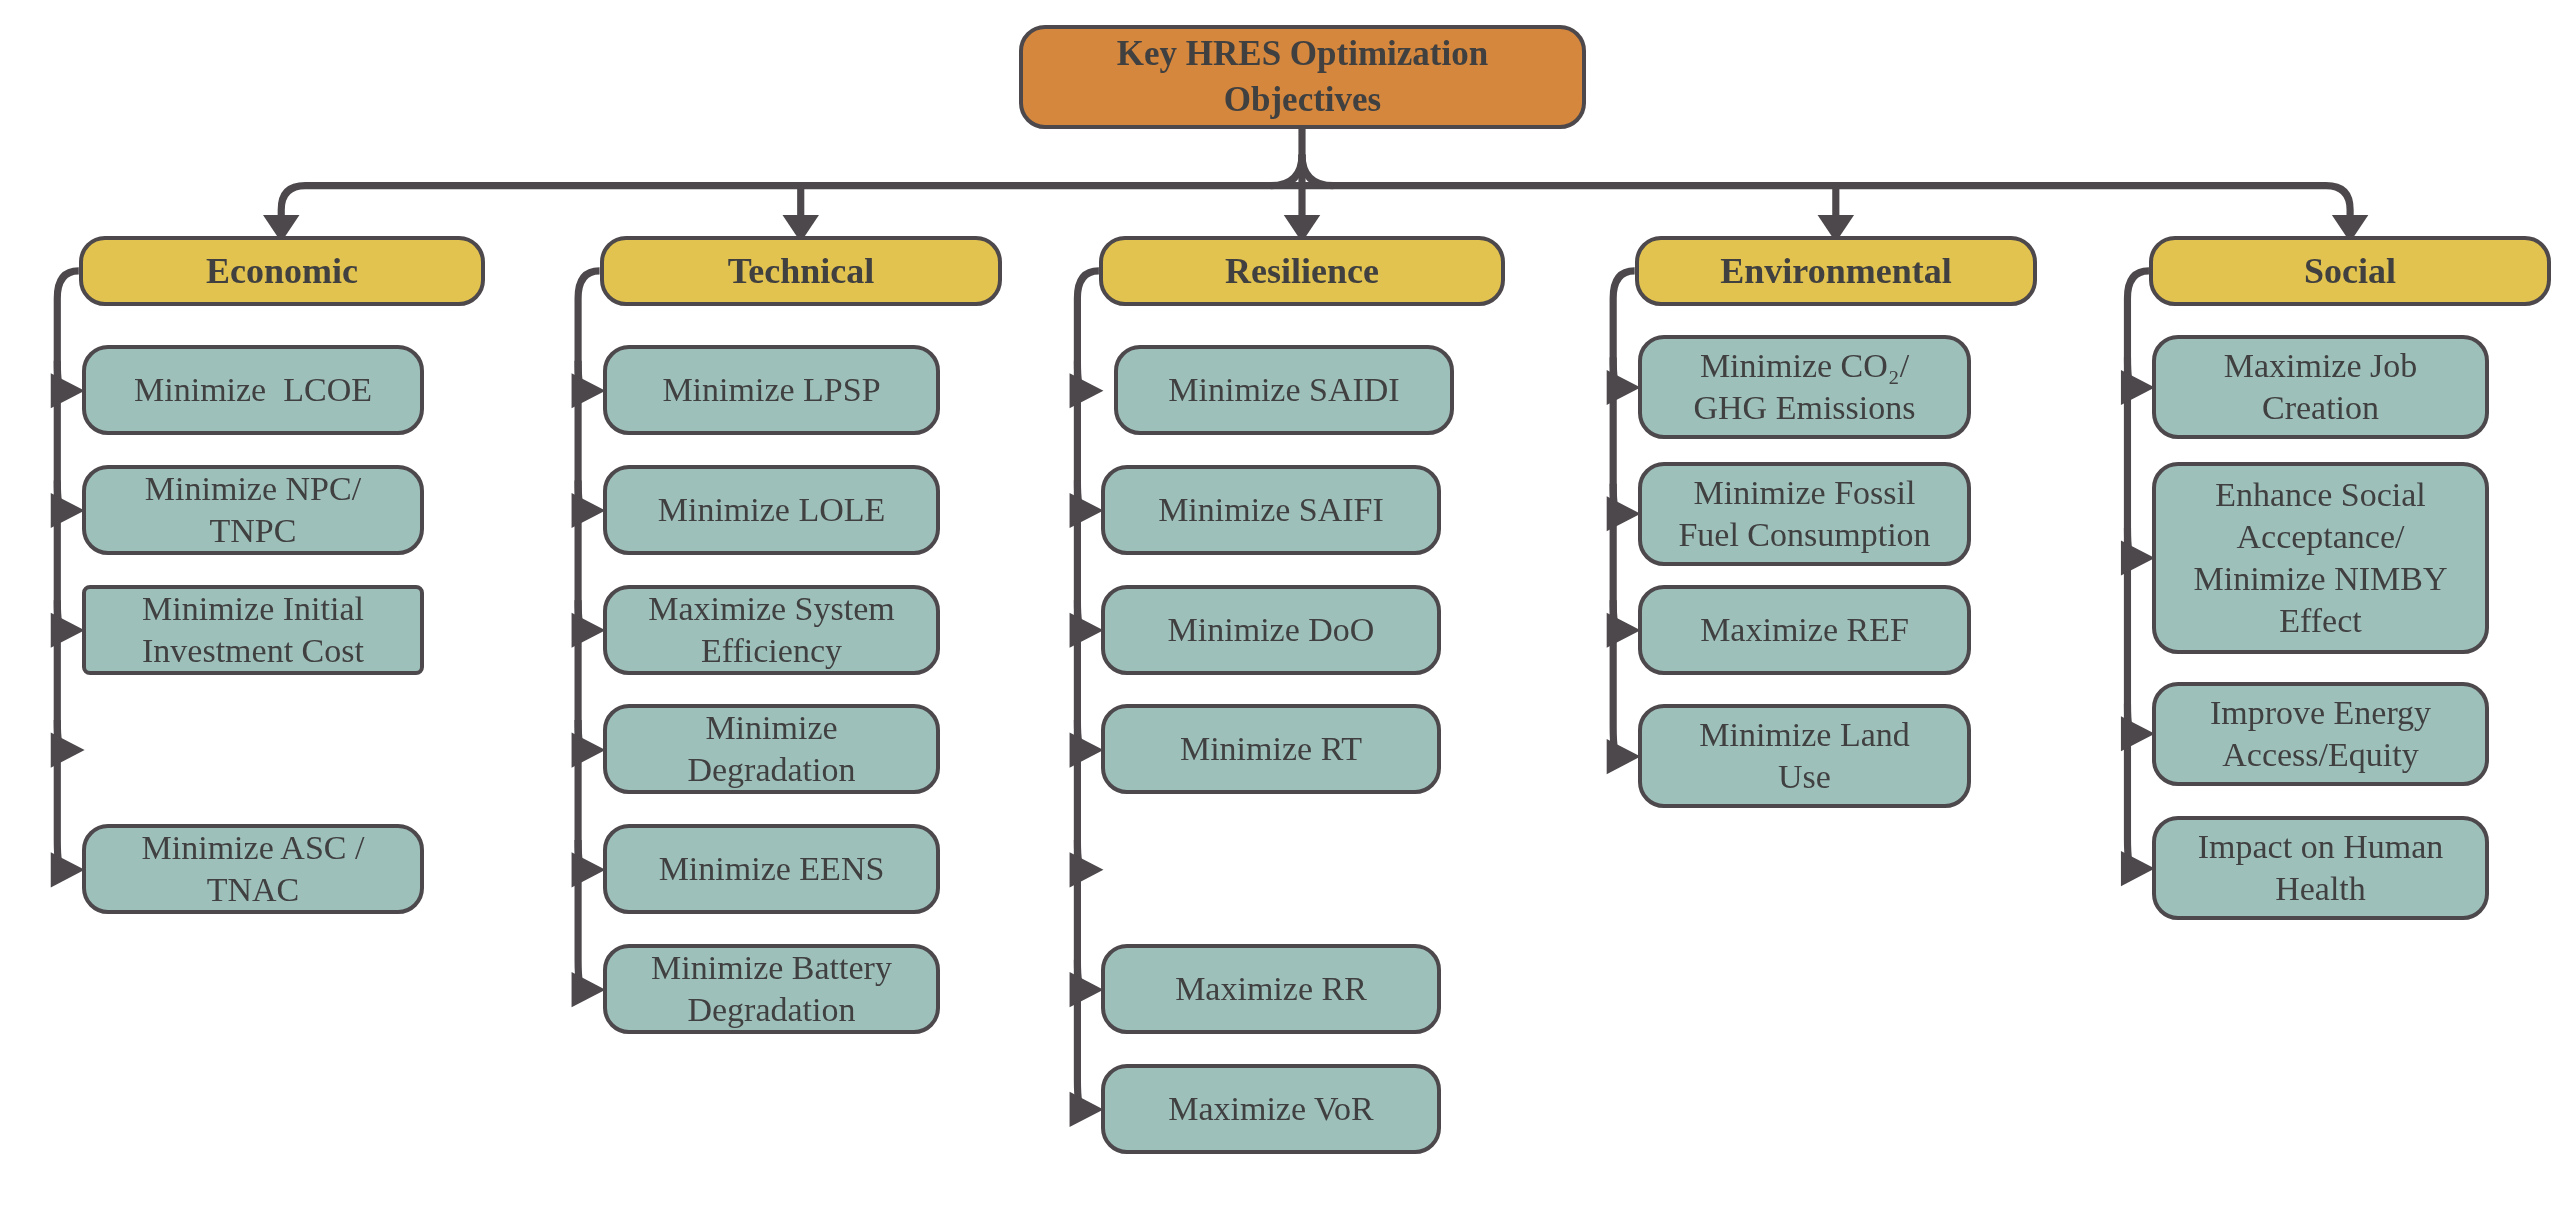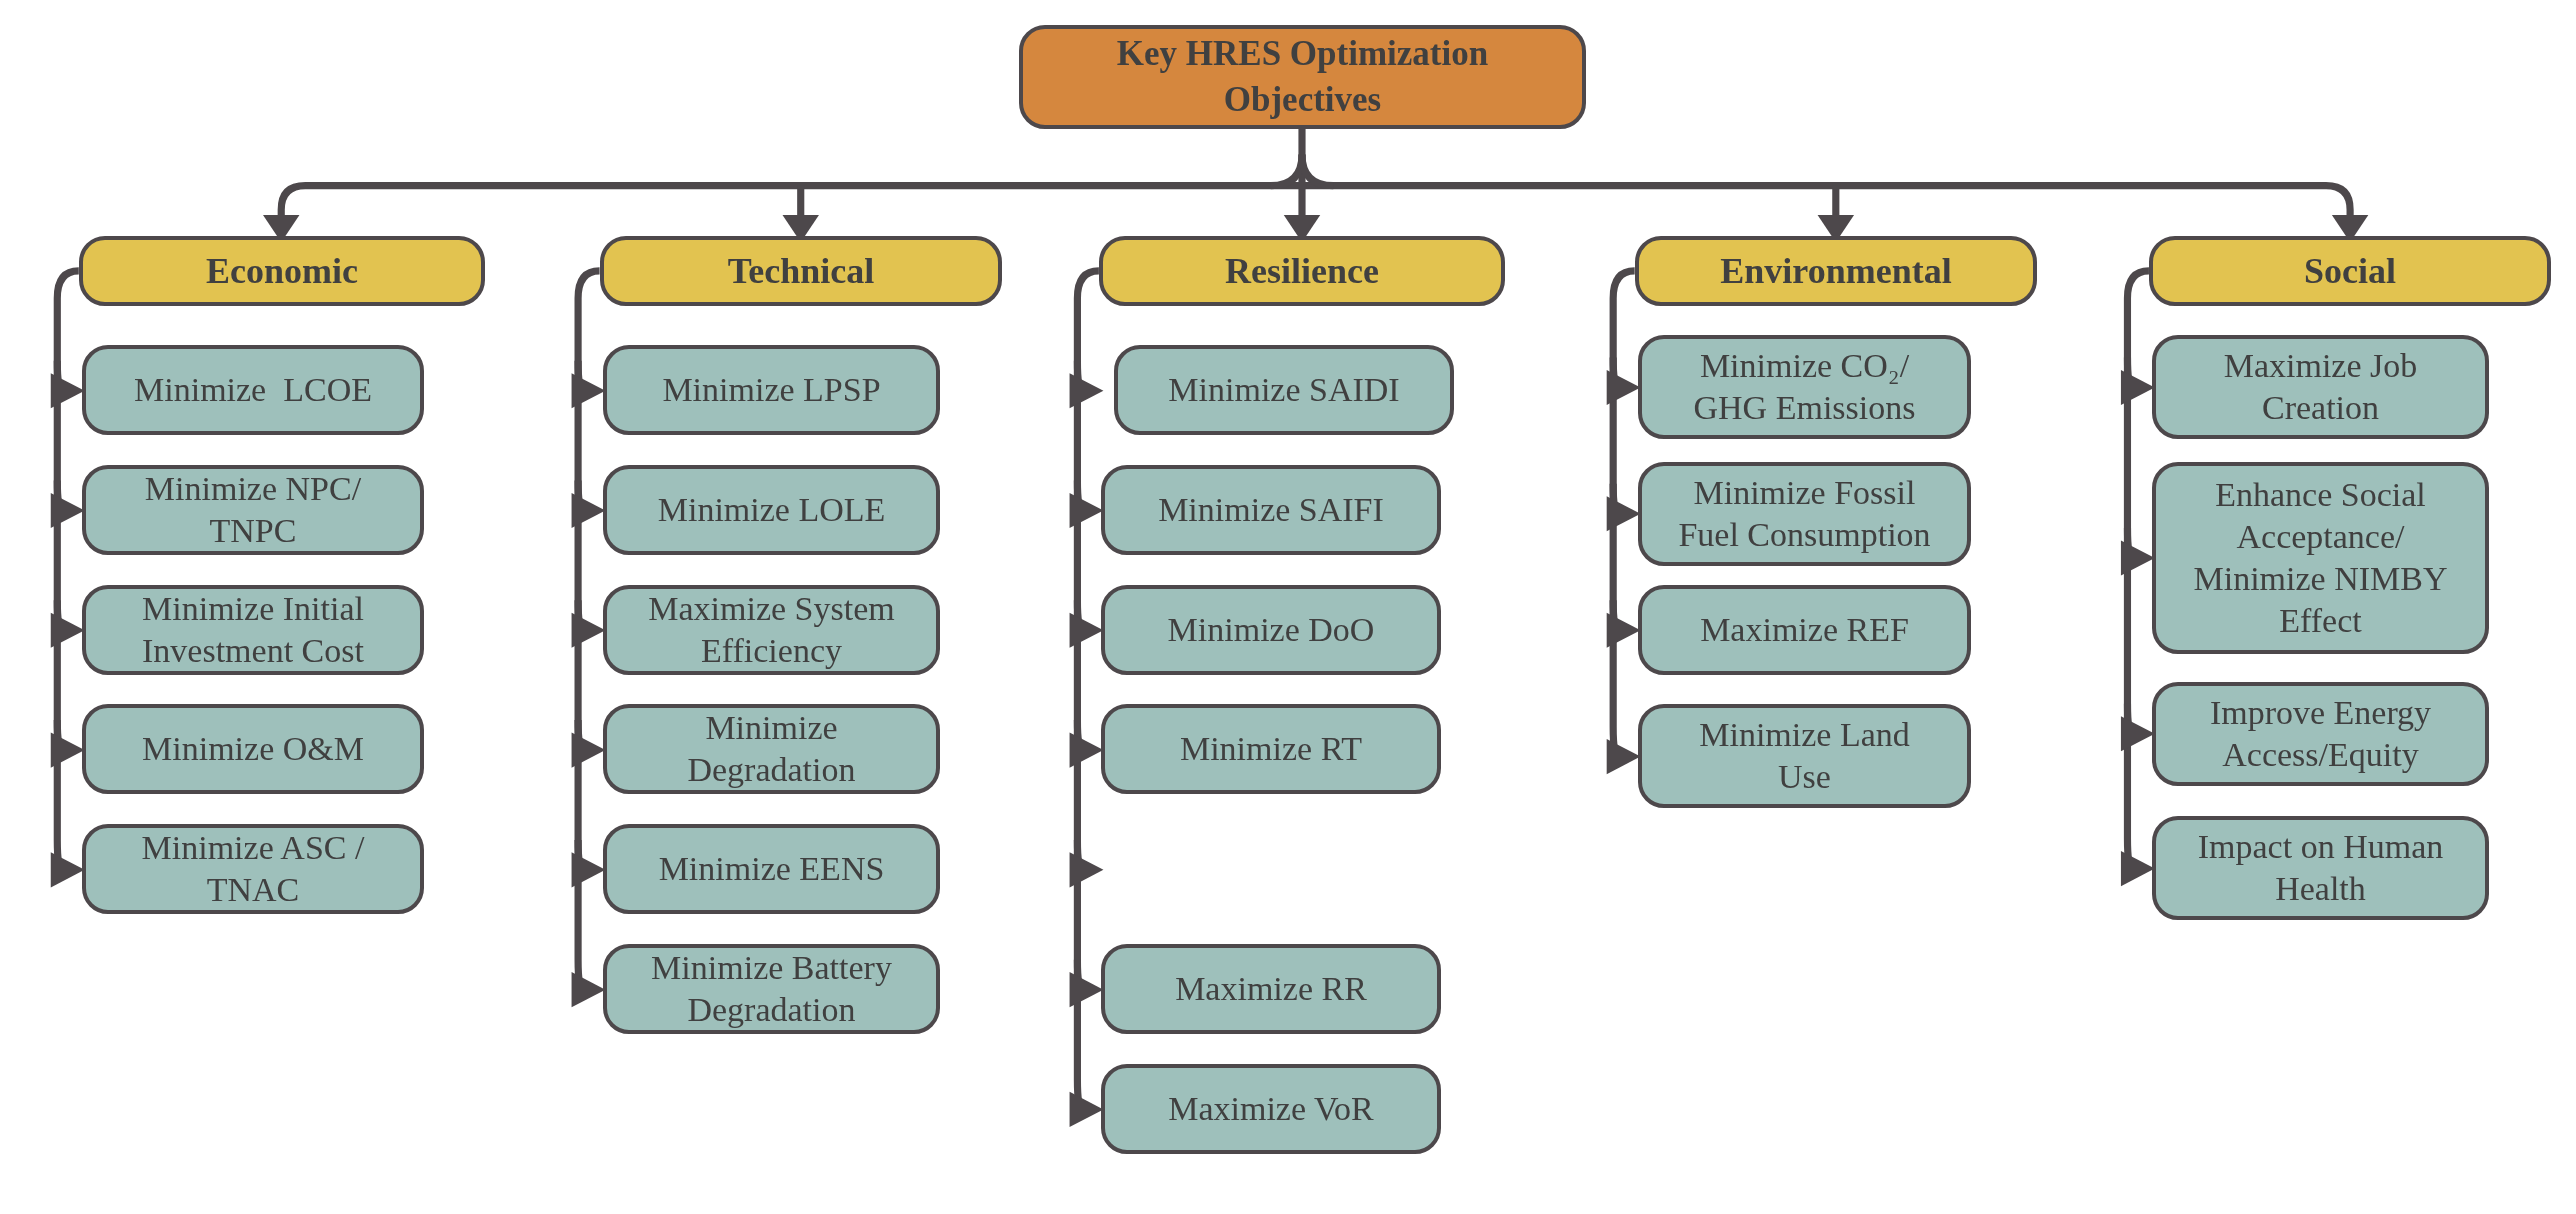--- a/index.html
+++ b/index.html
@@ -108,23 +108,22 @@
 
   <div class="box hdr" style="left:79px;top:236px;width:406px;height:70px;">Economic</div>
   <div class="box hdr" style="left:600px;top:236px;width:402px;height:70px;">Technical</div>
   <div class="box hdr" style="left:1099px;top:236px;width:406px;height:70px;">Resilience</div>
   <div class="box hdr" style="left:1635px;top:236px;width:402px;height:70px;">Environmental</div>
   <div class="box hdr" style="left:2149px;top:236px;width:402px;height:70px;">Social</div>
 
   <div class="box item" style="left:82px;top:345px;width:342px;height:90px;">Minimize  LCOE</div>
   <div class="box item" style="left:82px;top:465px;width:342px;height:90px;">Minimize NPC/
 TNPC</div>
-  <div class="box item" style="left:82px;top:585px;width:342px;height:90px;">Minimize Initial
+  <div class="box item" style="left:82px;top:585px;width:342px;height:90px;border-radius:8px;">Minimize Initial
 Investment Cost</div>
-  <div class="box item" style="left:82px;top:704px;width:342px;height:90px;">Minimize O&amp;M</div>
   <div class="box item" style="left:82px;top:824px;width:342px;height:90px;">Minimize ASC /
 TNAC</div>
 
   <div class="box item" style="left:603px;top:345px;width:337px;height:90px;">Minimize LPSP</div>
   <div class="box item" style="left:603px;top:585px;width:337px;height:90px;">Maximize System
 Efficiency</div>
   <div class="box item" style="left:603px;top:465px;width:337px;height:90px;">Minimize LOLE</div>
   <div class="box item" style="left:603px;top:704px;width:337px;height:90px;">Minimize
 Degradation</div>
   <div class="box item" style="left:603px;top:824px;width:337px;height:90px;">Minimize EENS</div>

